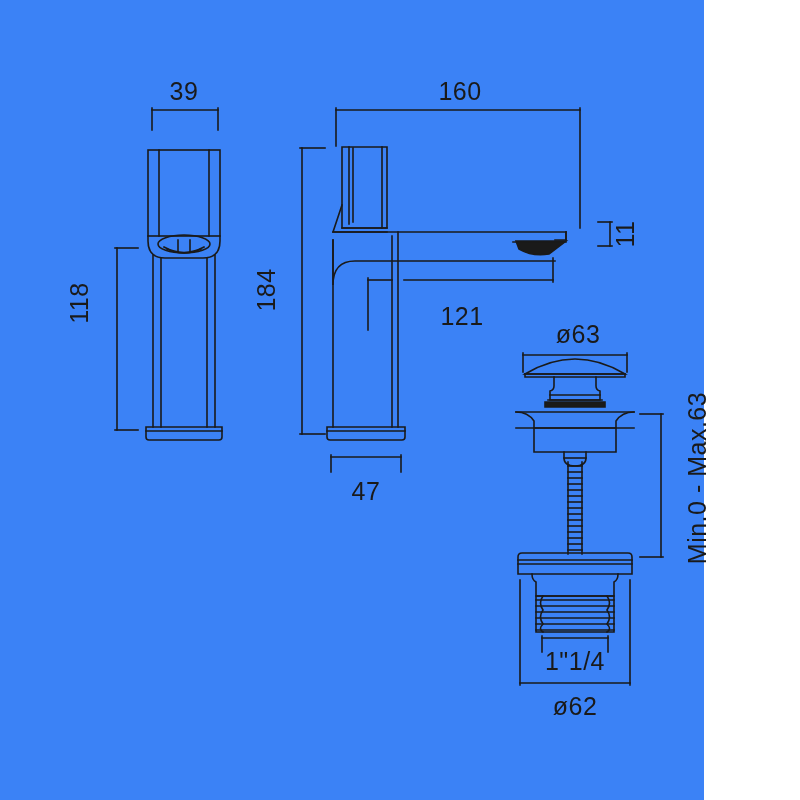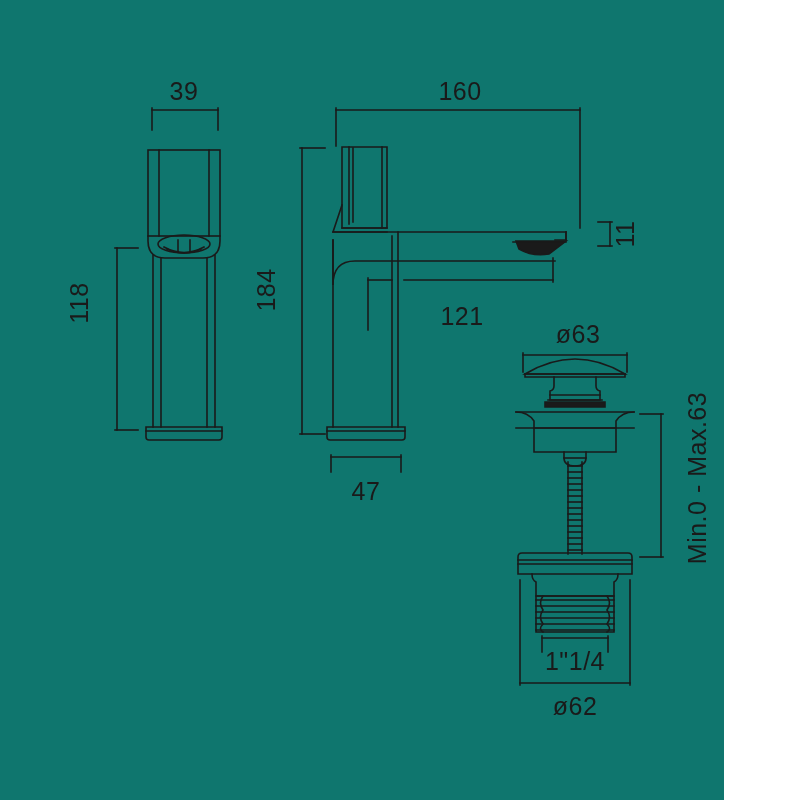--- a/index.html
+++ b/index.html
@@ -1,18 +1,18 @@
 <!DOCTYPE html>
 <html><head>
 <meta charset="utf-8">
 <style>
   html,body{margin:0;padding:0;background:#ffffff;}
   body{width:800px;height:800px;overflow:hidden;
        font-family:"Liberation Sans","DejaVu Sans",sans-serif;}
-  #sheet{position:relative;width:704px;height:800px;background:#0f766e;padding-left:20px;}
+  #sheet{position:relative;width:704px;height:800px;background:#3b82f6;}
   #sheet svg{position:absolute;top:0;left:0;width:800px;height:800px;}
   .dimtext{font-family:"Liberation Sans","DejaVu Sans",sans-serif;
            font-size:25px;fill:#1a1a1a;letter-spacing:0.5px;}
 </style>
 </head>
 <body>
 
 <div id="sheet">
 
 <svg viewBox="0 0 800 800" xmlns="http://www.w3.org/2000/svg">

